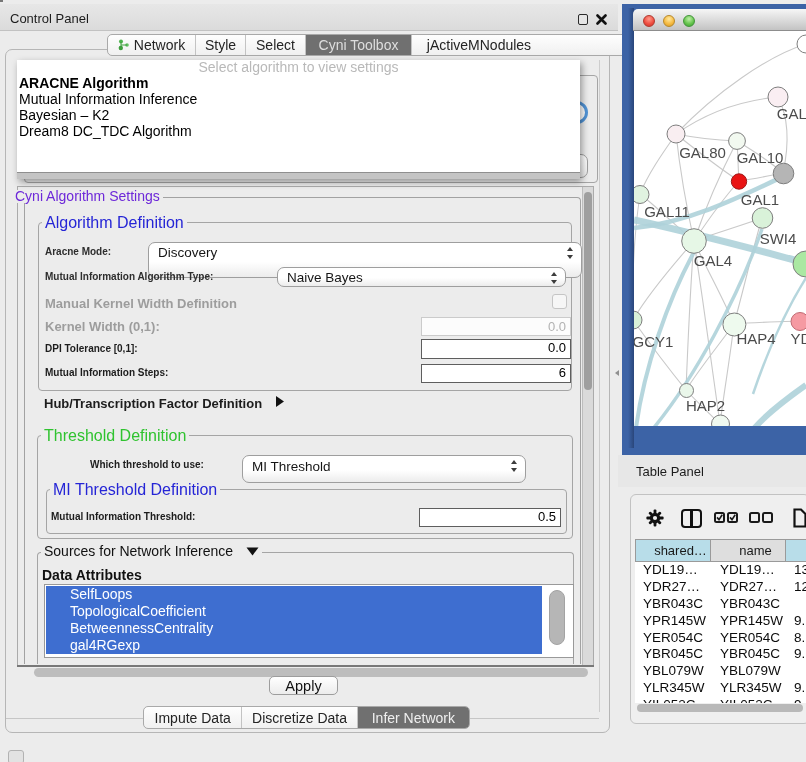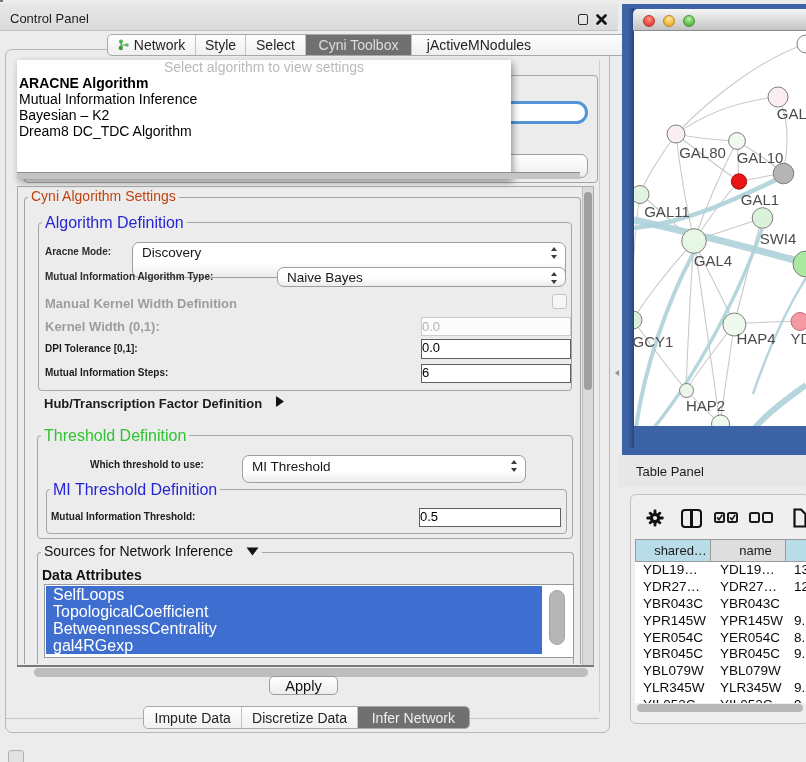--- a/index.html
+++ b/index.html
@@ -3,26 +3,26 @@
 *{margin:0;padding:0;box-sizing:border-box}
 html,body{width:806px;height:762px;background:#ececec;font-family:"Liberation Sans",sans-serif;overflow:hidden;position:relative}
 .abs{position:absolute}
 .blabel{font-weight:bold;font-size:10px;color:#2e2e2e;white-space:nowrap}
 .glabel{font-weight:bold;font-size:13px;color:#9d9d9d;white-space:nowrap}
 .gbox{position:absolute;border:1px solid #a5a5a5;border-radius:4px}
 .gtitle{position:absolute;font-size:16px;background:#ececec;padding:0 3px;line-height:13px;white-space:nowrap}
 .combo{position:absolute;border:1px solid #9e9e9e;border-radius:7px;background:linear-gradient(#ffffff,#ffffff 55%,#ececec);font-size:13.5px;color:#161616}
 .combo span{position:absolute;left:9px;top:2.5px}
 .carr{position:absolute;right:7px;top:3px}
-.tfield{position:absolute;font-size:13px;text-align:left;padding-right:4px}
+.tfield{position:absolute;font-size:13px;text-align:right;padding-right:4px}
 .seg{position:absolute;display:flex;border:1px solid #a9a9a9;border-radius:5px;background:linear-gradient(#fefefe,#f0f0f0);font-size:14px;color:#242424;overflow:hidden;white-space:nowrap}
 .seg div{display:flex;align-items:center;justify-content:center;border-right:1px solid #c3c3c3}
 .seg div:last-child{border-right:none}
 .seg .sel{background:#707070;color:#e2e2e2}
-.lirow{height:17px;line-height:17px;color:#fff;font-size:16px;padding-left:7px;white-space:nowrap}
+.lirow{height:17px;line-height:17px;color:#fff;font-size:14px;padding-left:24px;white-space:nowrap}
 .trow{height:16.9px;line-height:16.9px;white-space:nowrap;font-size:13.5px}
 .trow span{display:inline-block}
 .trow span:nth-child(1){width:76px;padding-left:8px}
 .trow span:nth-child(2){width:74px;padding-left:9px}
 .trow span:nth-child(3){padding-left:9px}
 </style></head>
 <body>
 
 <div class="abs" style="left:0;top:0;width:3px;height:2px;background:#777"></div>
 
@@ -41,26 +41,26 @@
 <div class="abs" style="left:430px;top:101px;width:158px;height:23px;border:3px solid #5294d6;border-radius:12px;background:#fff"></div>
 <div class="abs" style="left:430px;top:154px;width:158px;height:24px;border:1px solid #9e9e9e;border-radius:7px;background:linear-gradient(#fff,#ededed)"></div>
 
 <div class="abs" style="left:17px;top:186px;width:577px;height:480px;border:1px solid #ababab;border-bottom:none"></div>
 <div class="abs" style="left:582px;top:187px;width:11px;height:478px;background:#dadada;border-left:1px solid #bdbdbd"></div>
 <div class="abs" style="left:584px;top:192px;width:8px;height:198px;background:#9f9f9f;border-radius:4px"></div>
 <div class="abs" style="left:17px;top:664.5px;width:577px;height:2px;background:#787878"></div>
 <div class="abs" style="left:34px;top:667.5px;width:554px;height:9px;background:#bdbdbd;border-radius:5px"></div>
 
 <div class="abs" style="left:24px;top:197px;width:557px;height:467px;border:1px solid #a2a2a2;border-bottom:none;border-radius:4px 4px 0 0"></div>
-<div class="gtitle" style="left:28px;top:190px;color:#c2410c;font-size:14px">Cyni Algorithm Settings</div>
+<div class="gtitle" style="left:12px;top:190px;color:#6d28d9;font-size:14px">Cyni Algorithm Settings</div>
 
 <div class="gbox" style="left:38px;top:222px;width:534px;height:169px"></div>
 <div class="gtitle" style="left:42px;top:216px;color:#2525d6">Algorithm Definition</div>
 <div class="blabel abs" style="left:45px;top:246px">Aracne Mode:</div>
-<div class="combo" style="left:132px;top:241.5px;width:434px;height:36px">
+<div class="combo" style="left:148px;top:241.5px;width:434px;height:36px">
     <span>Discovery</span>
 <svg class="carr" width="8" height="14" viewBox="0 0 8 14">
       <path d="M4 1 L7 5 H1 Z" fill="#3c3c3c"></path>
       <path d="M4 13 L1 9 H7 Z" fill="#3c3c3c"></path>
     </svg>
   </div>
 <div class="blabel abs" style="left:45px;top:271px">Mutual Information Algorithm Type:</div>
 <div class="combo" style="left:277px;top:266.5px;width:289px;height:20px">
     <span>Naive Bayes</span>
 <svg class="carr" width="8" height="14" viewBox="0 0 8 14">
@@ -126,21 +126,21 @@
         <circle cx="2.8" cy="9" r="2.2" fill="#3e9e3e"></circle>
         <circle cx="9" cy="6" r="1.8" fill="#63c063"></circle>
         <path d="M3 3 L3 9 M3 6 L9 6" stroke="#3e9e3e" stroke-width="1"></path>
       </svg>Network</div>
 <div style="width:50px">Style</div>
     <div style="width:60px">Select</div>
     <div class="sel" style="width:106px;color:#dedede">Cyni Toolbox</div>
     <div style="width:134px">jActiveMNodules</div>
   </div>
 
-<div class="abs" style="left:17px;top:60px;width:494px;height:118.5px;background:#fff;box-shadow:2px 3px 7px rgba(0,0,0,0.38);font-size:14px">
+<div class="abs" style="left:17px;top:60px;width:563px;height:118.5px;background:#fff;box-shadow:2px 3px 7px rgba(0,0,0,0.38);font-size:14px">
 <div style="height:14.5px;line-height:15px;text-align:center;color:#b9b9b9">Select algorithm to view settings</div>
 <div style="height:16.3px;line-height:16.3px;padding-left:2px;color:#000;font-weight:bold">ARACNE Algorithm</div>
 <div style="height:16.3px;line-height:16.3px;padding-left:2px;color:#000">Mutual Information Inference</div>
 <div style="height:16.3px;line-height:16.3px;padding-left:2px;color:#000">Bayesian – K2</div>
 <div style="height:16.3px;line-height:16.3px;padding-left:2px;color:#000">Dream8 DC_TDC Algorithm</div>
 <div style="position:absolute;left:0;top:112px;width:563px;height:6.5px;background:#c4c4c4;border-top:1px solid #8f8f8f"></div>
 </div>
 
 <svg class="abs" style="left:614px;top:369px" width="6" height="8" viewBox="0 0 6 8">
     <path d="M5 1 L1 4 L5 7 Z" fill="#909090"></path>

